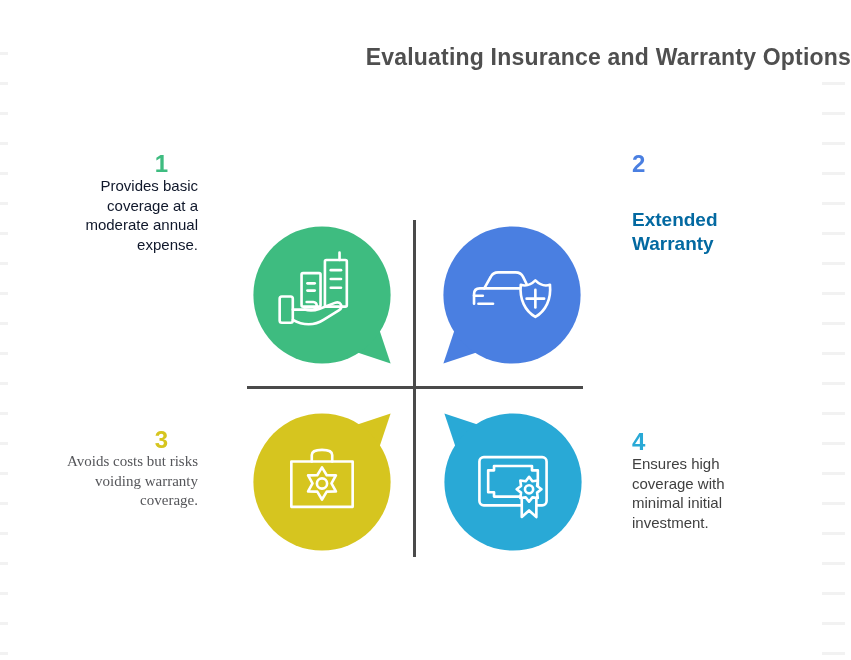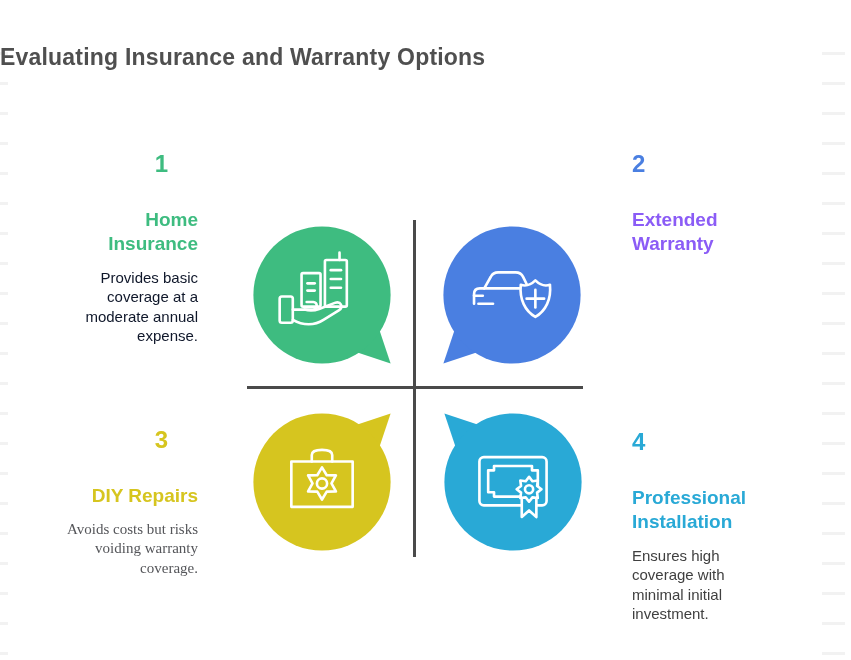--- a/index.html
+++ b/index.html
@@ -11,21 +11,21 @@
   
   .rule-strip {
     position:absolute; top:25px; height:632px;
     background:repeating-linear-gradient(to bottom, transparent 0px, transparent 27px, #f2f2f2 27px, #f2f2f2 30px);
   }
   .rule-strip.left  { left:0;  width:8px;  }
   .rule-strip.right { left:822px; width:23px; }
 
   .page-title {
     position:absolute; left:0; right:0; top:44px; margin:0;
-    text-align:left; font-size:23px; font-weight:bold; letter-spacing:0.2px;
+    text-align:right; font-size:23px; font-weight:bold; letter-spacing:0.2px;
   }
 
   .divider { position:absolute; }
   .divider.h { left:247px; top:386px; width:336px; height:3px; }
   .divider.v { left:413px; top:220px; width:3px;  height:337px; }
 
   .textcol { position:absolute; }
   .textcol.align-right { text-align:right; }
   .textcol.align-left  { text-align:left; }
   .q1 { left:58px;  top:152px; width:140px; }
@@ -55,38 +55,35 @@
   <div class="rule-strip left"></div>
   <div class="rule-strip right"></div>
 
   <h1 class="page-title" style="color: rgb(79, 79, 79);">Evaluating Insurance and Warranty Options</h1>
 
   <div class="divider h" style="background-color: rgb(74, 74, 74);"></div>
   <div class="divider v" style="background-color: rgb(74, 74, 74);"></div>
 
   <div class="textcol align-right q1">
     <div class="num" style="color: rgb(62, 188, 128);">1</div>
-    <h2 class="heading" style="color: rgb(62, 188, 128);">Home Insurance</h2>
     <p class="body-text" style="color: #0f172a;">Provides basic coverage at a moderate annual expense.</p>
   </div>
 
   <div class="textcol align-left q2">
     <div class="num" style="color: rgb(74, 127, 225);">2</div>
-    <h2 class="heading" style="color: #8b5cf6;">Extended Warranty</h2>
+    <h2 class="heading" style="color: #0369a1;">Extended Warranty</h2>
   </div>
 
   <div class="textcol align-right q3">
     <div class="num" style="color: rgb(214, 197, 31);">3</div>
-    <h2 class="heading" style="color: rgb(214, 197, 31);">DIY Repairs</h2>
     <p class="body-text" style="color: rgb(85, 86, 90); font-family: Liberation Serif, serif;">Avoids costs but risks voiding warranty coverage.</p>
   </div>
 
   <div class="textcol align-left q4">
     <div class="num" style="color: rgb(41, 169, 214);">4</div>
-    <h2 class="heading" style="color: rgb(41, 169, 214);">Professional Installation</h2>
     <p class="body-text" style="color: #404040;">Ensures high coverage with minimal initial investment.</p>
   </div>
 
   <svg class="bubble b1" viewBox="0 0 100 100">
     <polygon points="64,86 97,97 86,64" style="fill: rgb(62, 188, 128);"></polygon>
     <circle cx="50" cy="50" r="47" style="fill: rgb(62, 188, 128);"></circle>
     <g class="icon-stroke">
       <rect x="36" y="35" width="13" height="23" rx="1"></rect>
       <line x1="40" y1="42" x2="45" y2="42"></line>
       <line x1="40" y1="47" x2="45" y2="47"></line>

